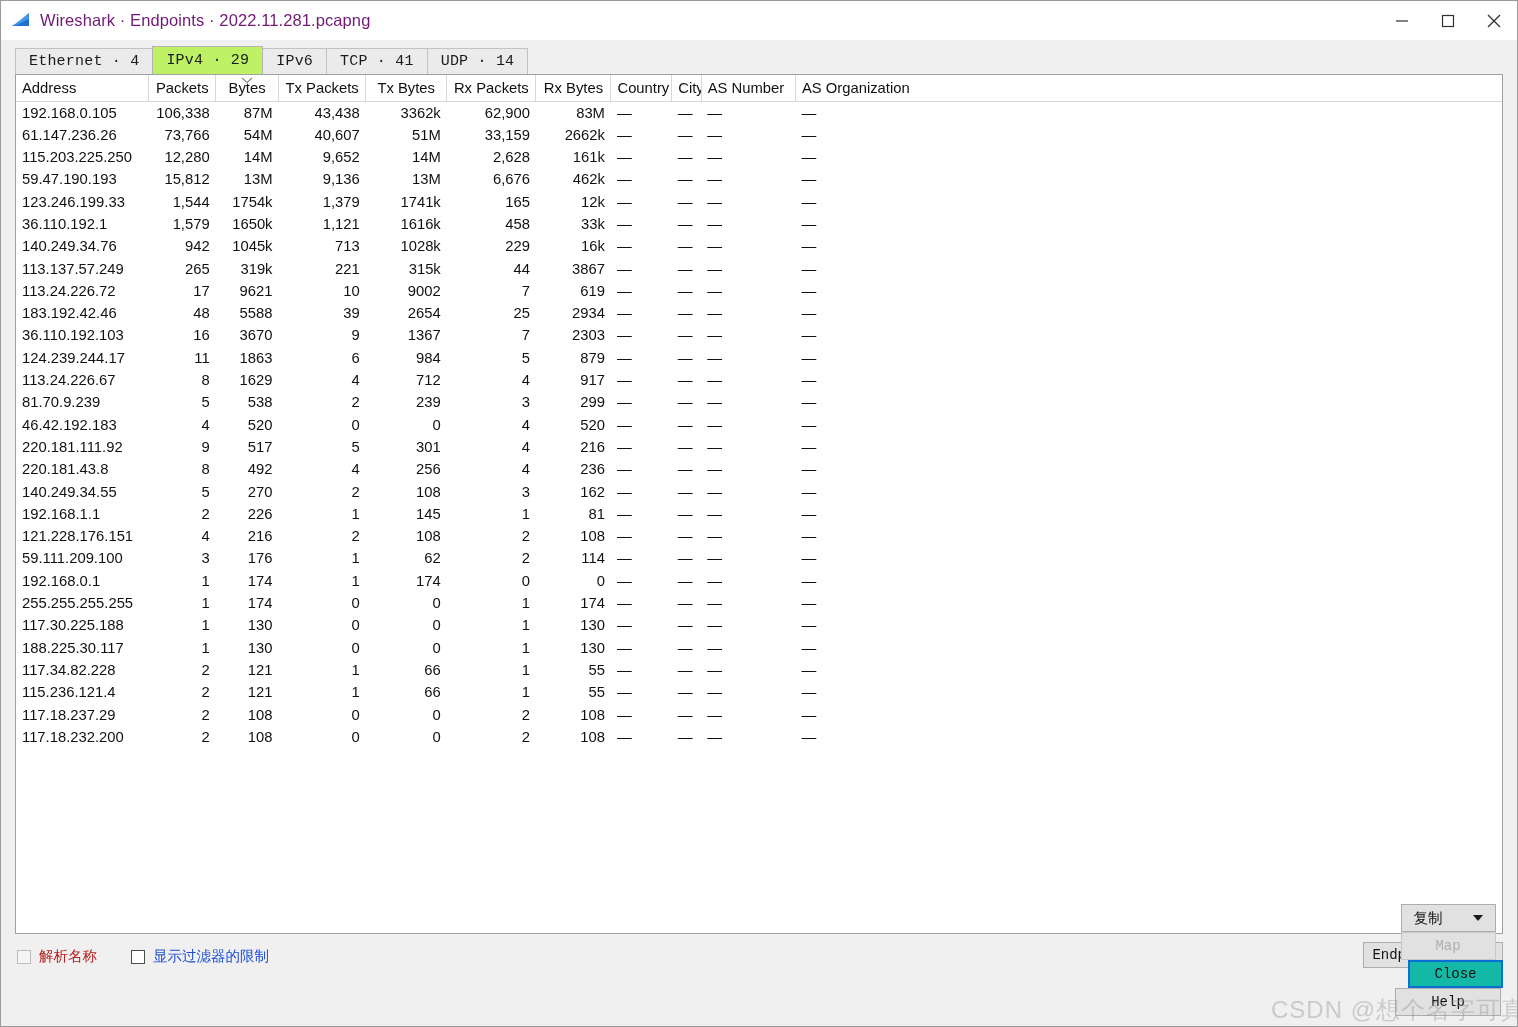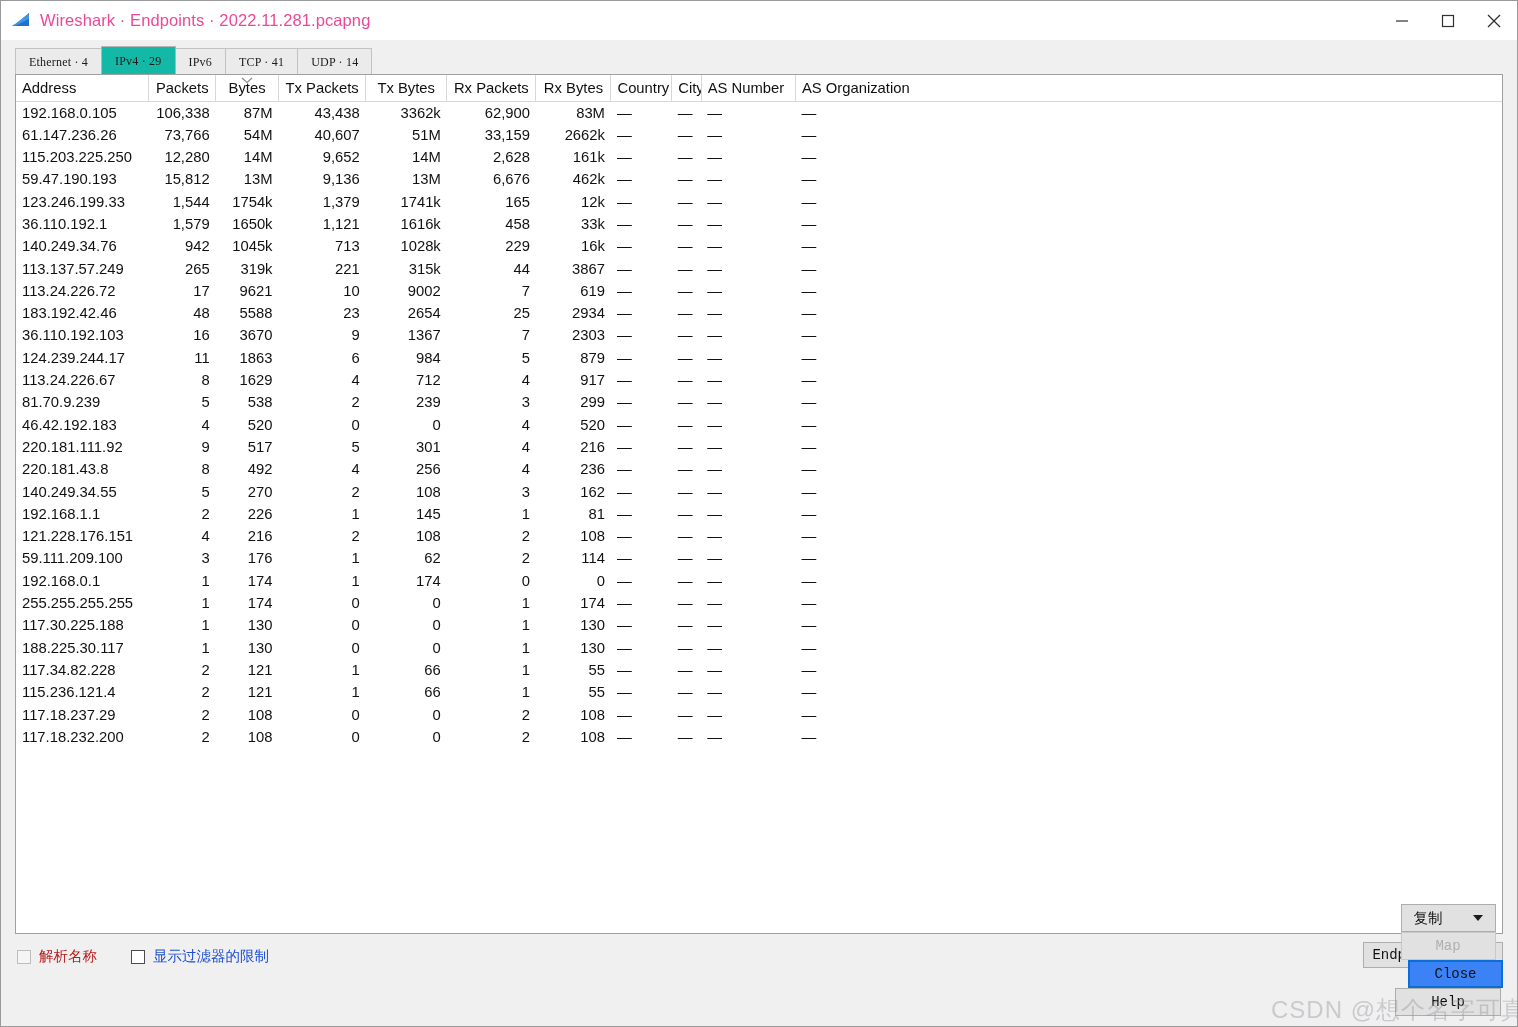--- a/index.html
+++ b/index.html
@@ -40,21 +40,21 @@
     width: 22px;
     height: 22px;
     margin-left: 9px;
     margin-right: 8px;
     position: relative;
     flex: none;
   }
   #title-icon svg { display: block; }
   #title-text {
     font-size: 16.5px;
-    color: #ec4899;
+    color: #701a75;
     letter-spacing: 0.1px;
     white-space: nowrap;
   }
   #window-controls {
     position: absolute;
     right: 0; top: 0;
     height: 39px;
     display: flex;
   }
   .wc-btn {
@@ -80,36 +80,36 @@
   }
   #tabstrip::after {
     content: "";
     position: absolute;
     left: 14px;
     right: 14px;
     bottom: 0;
     height: 0px;
   }
   .tab {
-    font-family: Liberation Serif, serif;
-    font-size: 12px;
+    font-family: Liberation Mono, monospace;
+    font-size: 15px;
     color: #1a1a1a;
     height: 26px;
     line-height: 26px;
     padding: 0 13px;
     box-sizing: border-box;
     border: 1px solid #c2c2c2;
     border-bottom: none;
     background: #ebebeb;
     margin-right: -1px;
     white-space: nowrap;
     letter-spacing: 0.2px;
   }
   .tab.active {
-    background: #14b8a6;
+    background: #bef264;
     height: 28px;
     line-height: 28px;
     border-color: #b4b4b4;
     position: relative;
     z-index: 3;
   }
 
   
   #table-wrap {
     margin: 0 14px 0 14px;
@@ -259,21 +259,21 @@
     font-family: "Liberation Mono", "DejaVu Sans Mono", monospace;
     font-size: 14px;
   }
   .btn.disabled {
     color: #b0b0b0;
     background: #e1e1e1;
     border-color: #c8c8c8;
   }
   .btn.focused {
     border: 2px solid #0a6fd4;
-    background: #3b82f6;
+    background: #14b8a6;
     margin-left: 25px;
   }
   .btn .tri {
     margin-left: 16px;
     width: 0; height: 0;
     border-left: 5px solid transparent;
     border-right: 5px solid transparent;
     border-top: 6px solid #1a1a1a;
   }
   #btn-copy { width: 95px; justify-content: space-between; padding: 0 12px; }
@@ -488,21 +488,21 @@
               <td class="num">619</td>
               <td class="dash">—</td>
               <td class="dash">—</td>
               <td class="dash">—</td>
               <td class="dash">—</td>
             </tr>
             <tr>
               <td class="dash">183.192.42.46</td>
               <td class="num">48</td>
               <td class="num">5588</td>
-              <td class="num">23</td>
+              <td class="num">39</td>
               <td class="num">2654</td>
               <td class="num">25</td>
               <td class="num">2934</td>
               <td class="dash">—</td>
               <td class="dash">—</td>
               <td class="dash">—</td>
               <td class="dash">—</td>
             </tr>
             <tr>
               <td class="dash">36.110.192.103</td>

